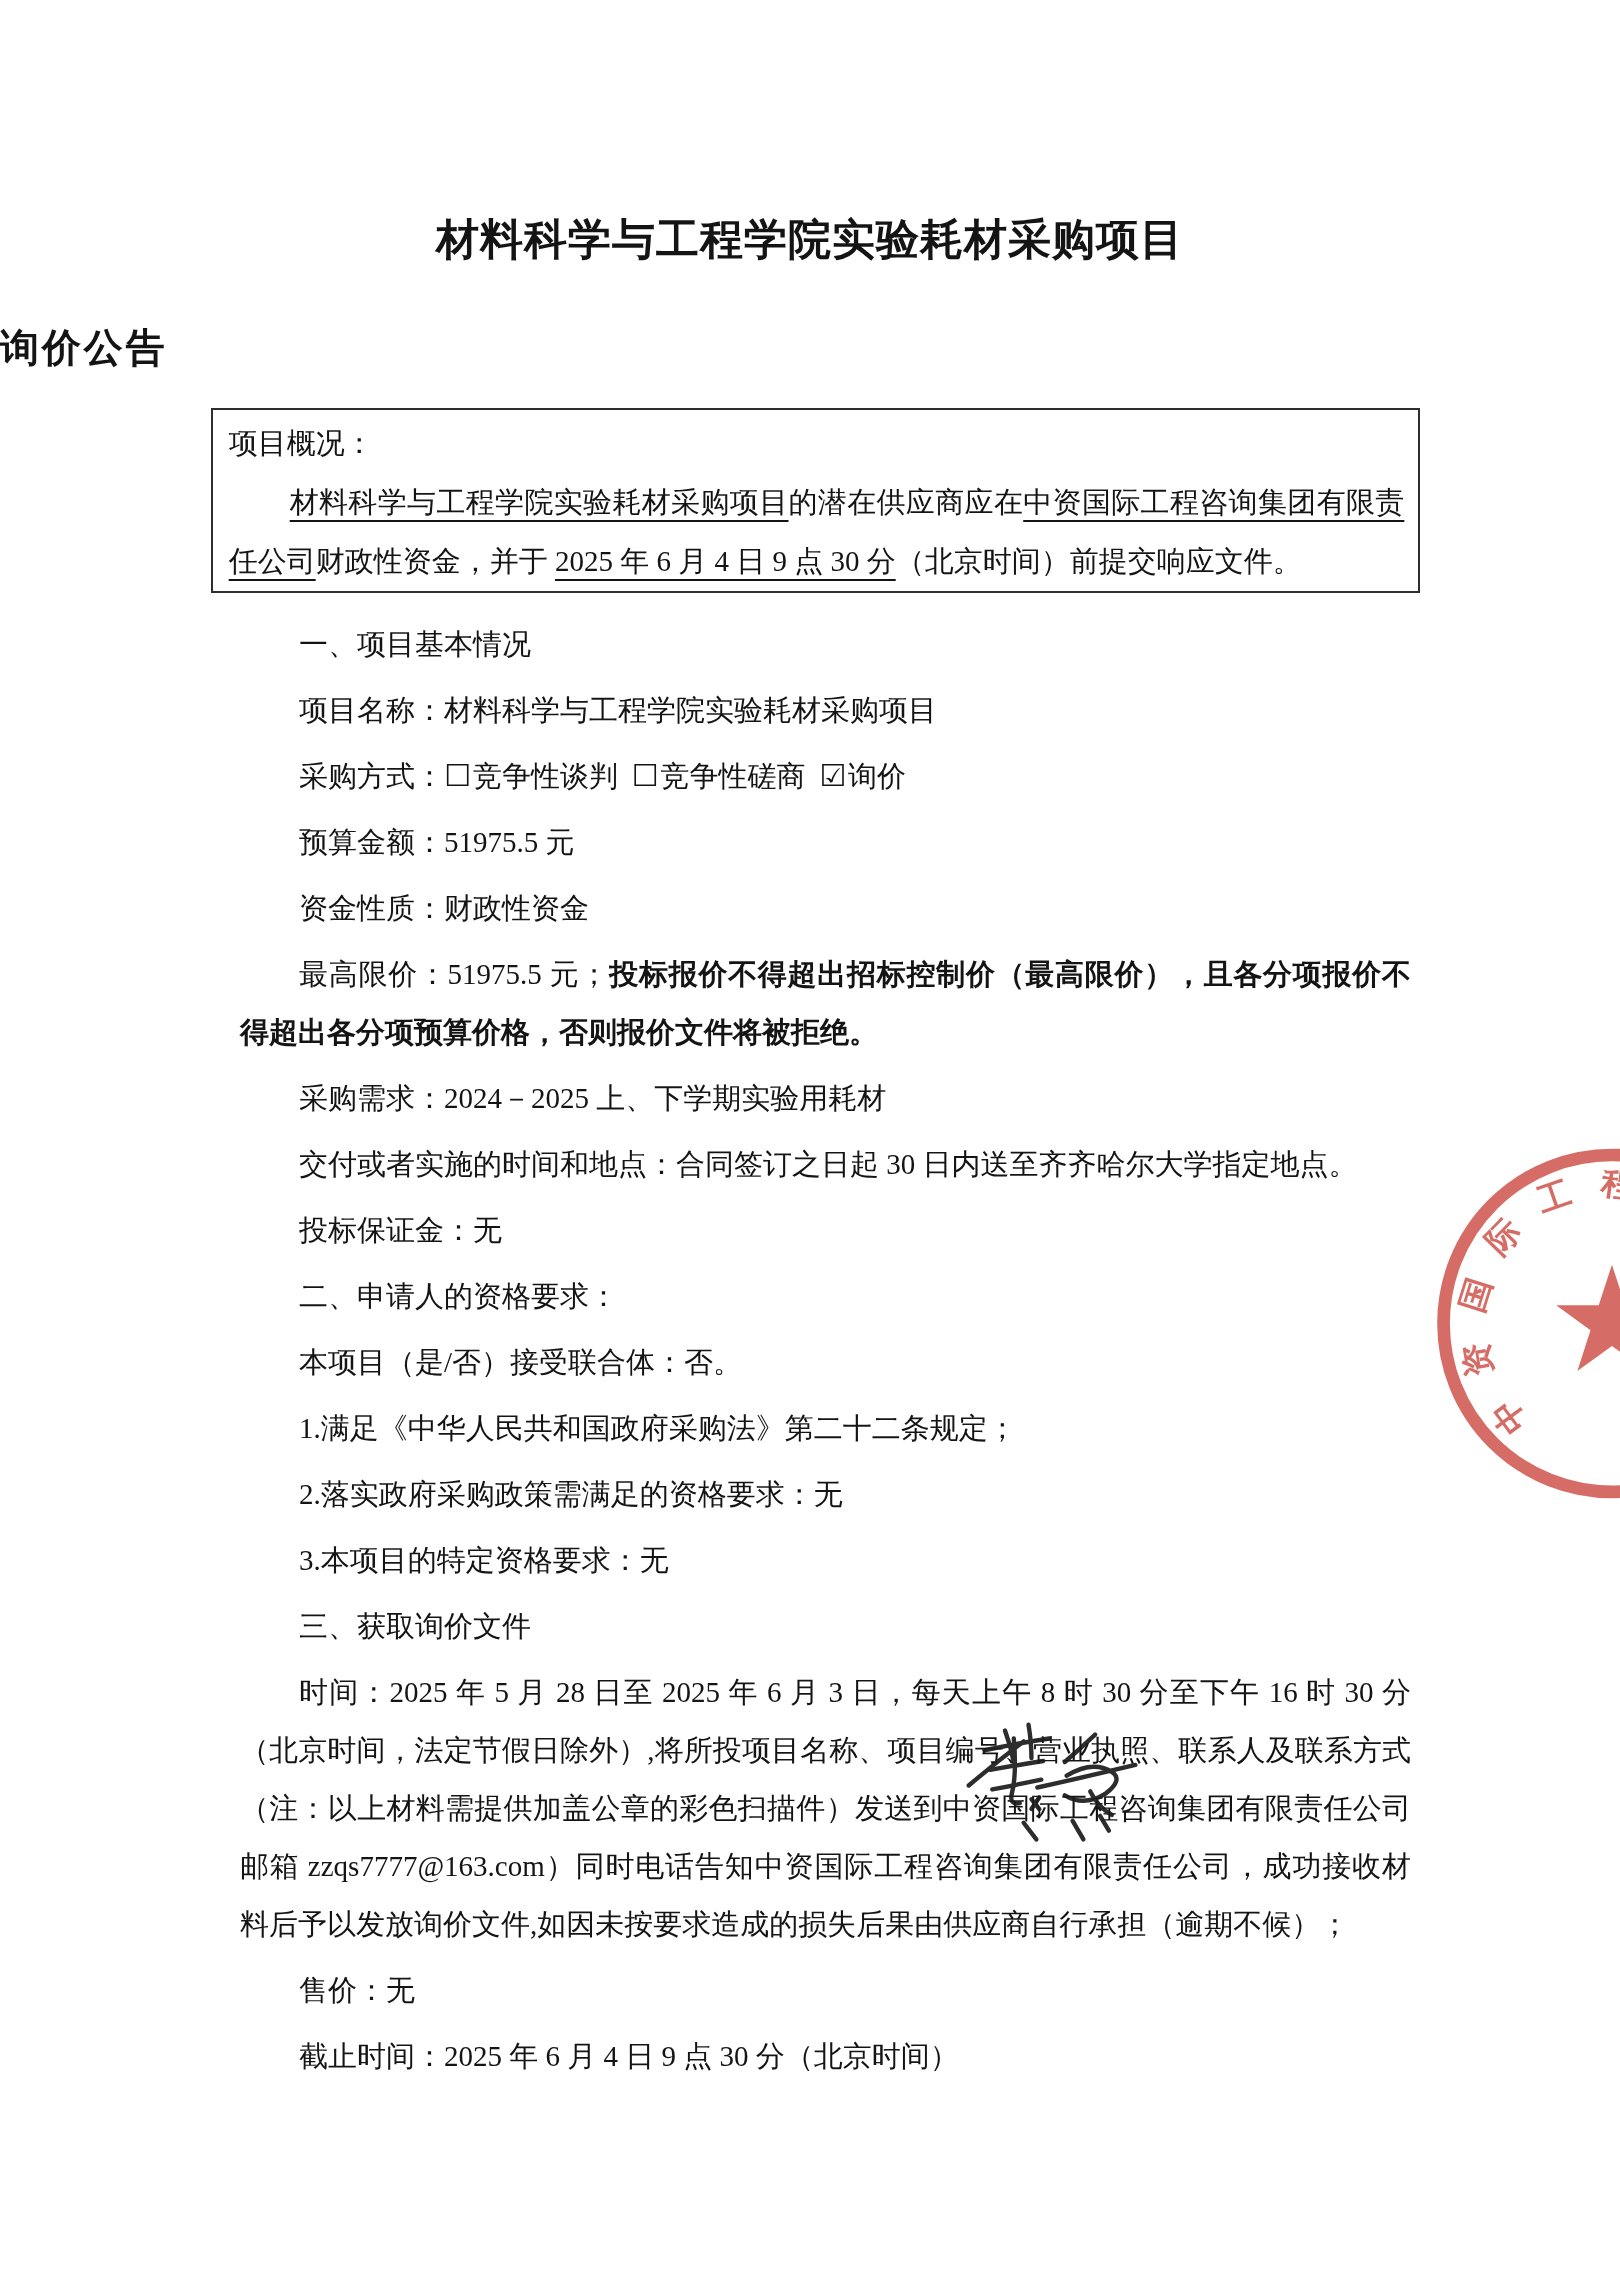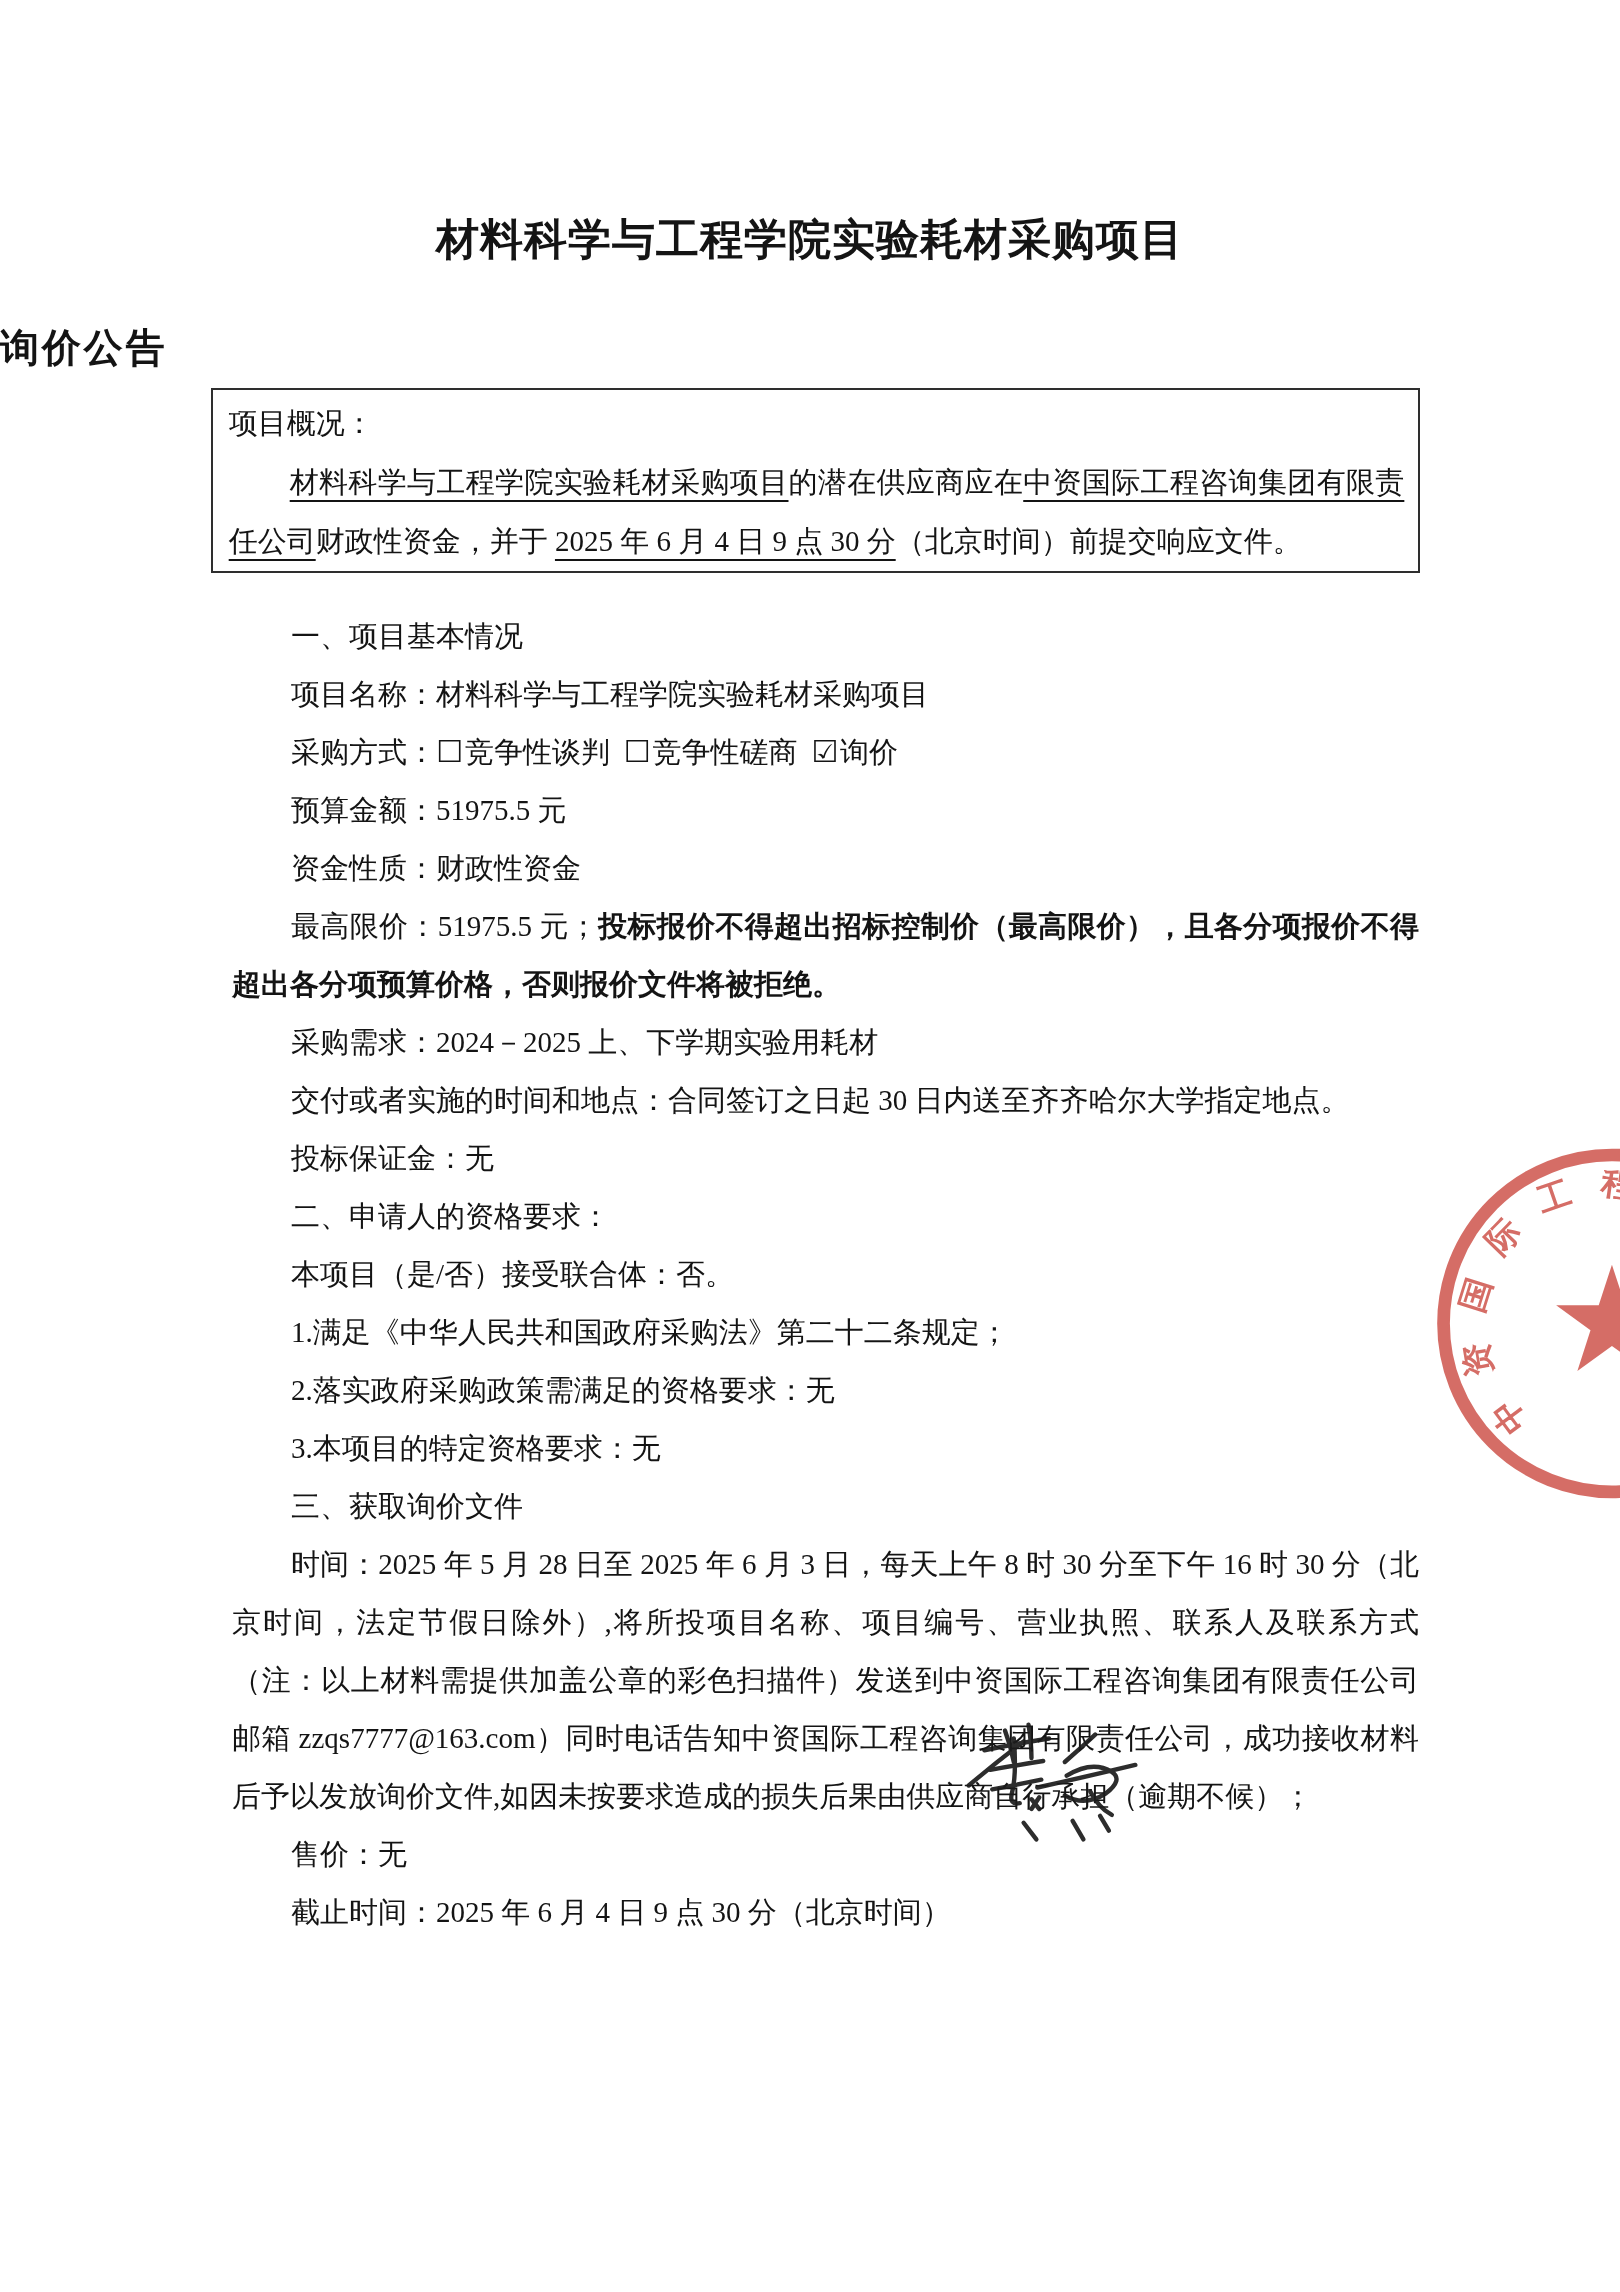--- a/index.html
+++ b/index.html
@@ -15,37 +15,37 @@
     position:absolute;top:216px;left:0;width:1620px;
     text-align:center;font-size:43px;font-weight:bold;letter-spacing:1px;
     line-height:1.1;
   }
   .page-subtitle{
     position:absolute;top:327px;left:0;width:1620px;
     text-align:left;font-size:39px;font-weight:bold;letter-spacing:2.9px;
     line-height:1.1;
   }
   .overview-box{
-    position:absolute;top:388px;left:211px;width:1209px;
+    position:absolute;top:408px;left:211px;width:1209px;
     box-sizing:border-box;border:2.9px solid #2e2e2e;
     padding:3.9px 13.7px 0 15.7px;
     font-size:29px;line-height:59px;
   }
   .overview-box p{margin:0;text-align:justify;}
   .overview-para{text-indent:61px;}
   .uline{
     text-decoration:underline;
     text-underline-offset:7.8px;
     text-decoration-thickness:2px;
   }
   .body-text{
     position:absolute;top:607px;left:232px;width:1187px;
     font-size:29px;line-height:58px;
   }
-  .body-text p{margin:0;text-indent:59px;text-align:justify;}
+  .body-text p{margin:8px;text-indent:59px;text-align:justify;}
   .b{font-weight:bold;}
   .cbx{
     font-family:"DejaVu Sans",sans-serif;
     font-size:30px;
     margin-right:2px;
   }
   .opt-gap{margin-left:13.7px;}
   .stamp-svg{position:absolute;left:1411px;top:1108px;}
   .sig-svg{position:absolute;left:956px;top:1713px;}
 </style>

